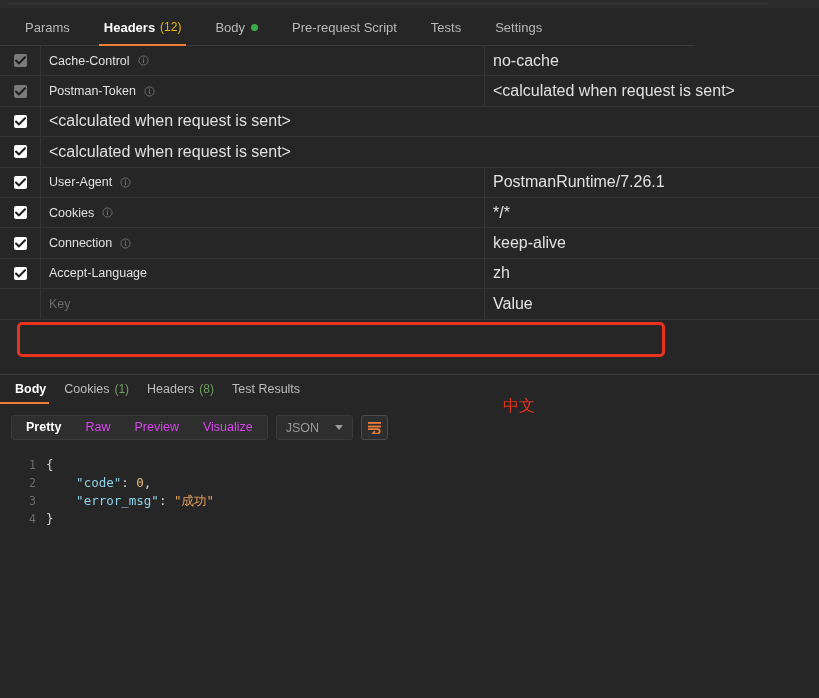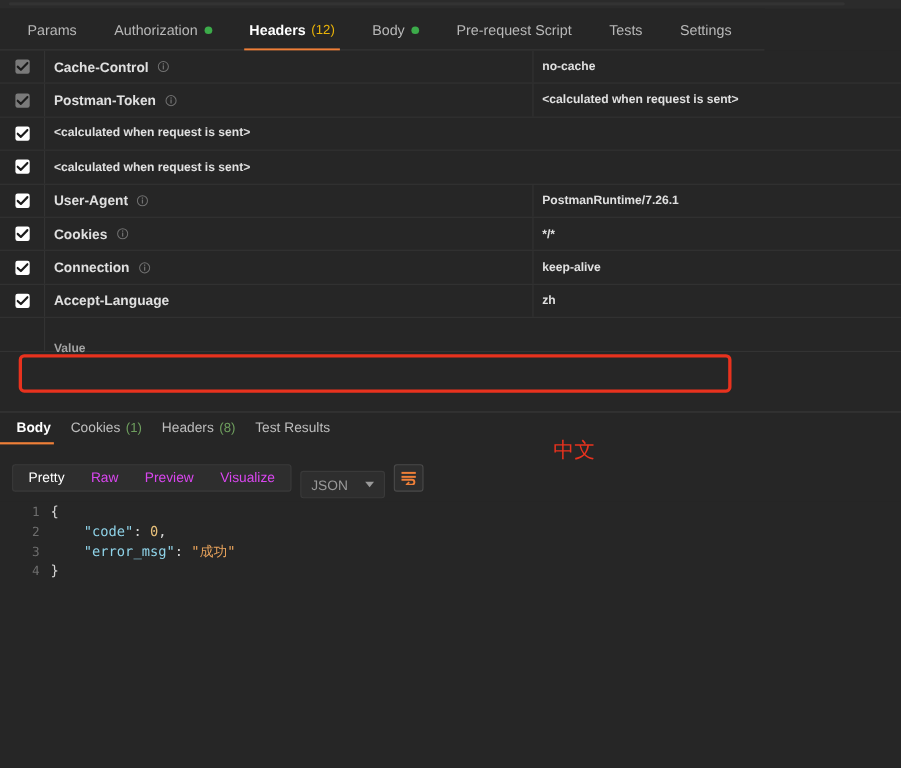--- a/index.html
+++ b/index.html
@@ -94,25 +94,24 @@
     position: absolute;
     top: 46px; left: 0;
     width: 819px;
     height: 328px;
     overflow: hidden;
     background: #262626;
   }
   .hrow {
     position: relative;
     display: flex;
-    align-items: flex-start;
+    align-items: flex-end;
     height: 30.4px;
     border-bottom: 1px solid #333333;
     box-sizing: border-box;
-    font-weight: bold;
   }
   .cb-cell {
     width: 41px;
     min-width: 41px;
     height: 100%;
     display: flex;
     align-items: center;
     justify-content: center;
     border-right: 1px solid #333333;
     box-sizing: border-box;
@@ -142,24 +141,24 @@
     color: #e0e0e0;
   }
   .key-cell.placeholder { color: #6a6a6a; }
   .val-cell {
     flex: 1;
     height: 100%;
     display: flex;
     align-items: center;
     padding-left: 8px;
     box-sizing: border-box;
-    font-size: 11px;
+    font-size: 16px;
     color: #e0e0e0;
   }
-  .val-cell.placeholder { color: #a3a3a3; margin-top: 13px; }
+  .val-cell.placeholder { color: #e5e5e5; margin-top: 13px; }
   .info-icon {
     margin-left: 8px;
     width: 11px; height: 11px;
     flex: 0 0 auto;
     opacity: .75;
   }
 
   
   .red-box {
     position: absolute;
@@ -170,21 +169,21 @@
     border: 3px solid #e8321e;
     border-radius: 5px;
     box-sizing: border-box;
     pointer-events: none;
     z-index: 5;
   }
   .red-note {
     position: absolute;
     left: 503px;
     top: 396px;
-    font-size: 19px;
+    font-size: 16px;
     color: #e8321e;
     z-index: 6;
     font-family: "DejaVu Sans", "Liberation Sans", sans-serif;
   }
 
   
   .resp-panel {
     position: absolute;
     top: 374px; left: 0;
     width: 819px;
@@ -248,35 +247,34 @@
     box-sizing: border-box;
   }
   .seg {
     font-size: 12.5px;
     color: #d946ef;
     padding: 0 12px;
     line-height: 23px;
     cursor: pointer;
     white-space: nowrap;
   }
-  .seg.active { color: #ffffff; font-weight: normal; }
+  .seg.active { color: #ffffff; font-weight: bold; }
   .fmt-select {
     display: flex;
     align-items: center;
     gap: 16px;
     background: #2e2e2e;
     border: 1px solid #3a3a3a;
     border-radius: 3px;
     height: 25px;
     padding: 0 9px;
     box-sizing: border-box;
     font-size: 12.5px;
     color: #9a9a9a;
     cursor: pointer;
-    margin-top: 13px;
   }
   .caret {
     width: 0; height: 0;
     border-left: 4px solid transparent;
     border-right: 4px solid transparent;
     border-top: 5px solid #9a9a9a;
   }
   .wrap-btn {
     width: 27px; height: 25px;
     background: #2e2e2e;
@@ -326,24 +324,20 @@
 <div id="app">
 
   <div class="top-strip">
     <div class="top-strip-line"></div>
   </div>
 
   <div class="req-tabbar" id="req-tabbar">
       <div class="req-tab">
         <span>Params</span>
       </div>
-      <div class="req-tab">
-        <span>Authorization</span>
-        <span class="tab-dot"></span>
-      </div>
       <div class="req-tab active">
         <span>Headers</span>
         <span class="tab-count">(12)</span>
         <span class="tab-underline"></span>
       </div>
       <div class="req-tab">
         <span>Body</span>
         <span class="tab-dot"></span>
       </div>
       <div class="req-tab">
@@ -492,20 +486,23 @@
         </div>
         <div class="key-cell">
           <span>Accept-Language</span>
         </div>
         <div class="val-cell">
           <span>zh</span>
         </div>
       </div>
       <div class="hrow">
         <div class="cb-cell"></div>
+        <div class="key-cell placeholder">
+          <span>Key</span>
+        </div>
         <div class="val-cell placeholder">
           <span>Value</span>
         </div>
       </div>
     </div>
 
   <div class="red-box"></div>
   <div class="red-note">中文</div>
 
   <div class="resp-panel">

